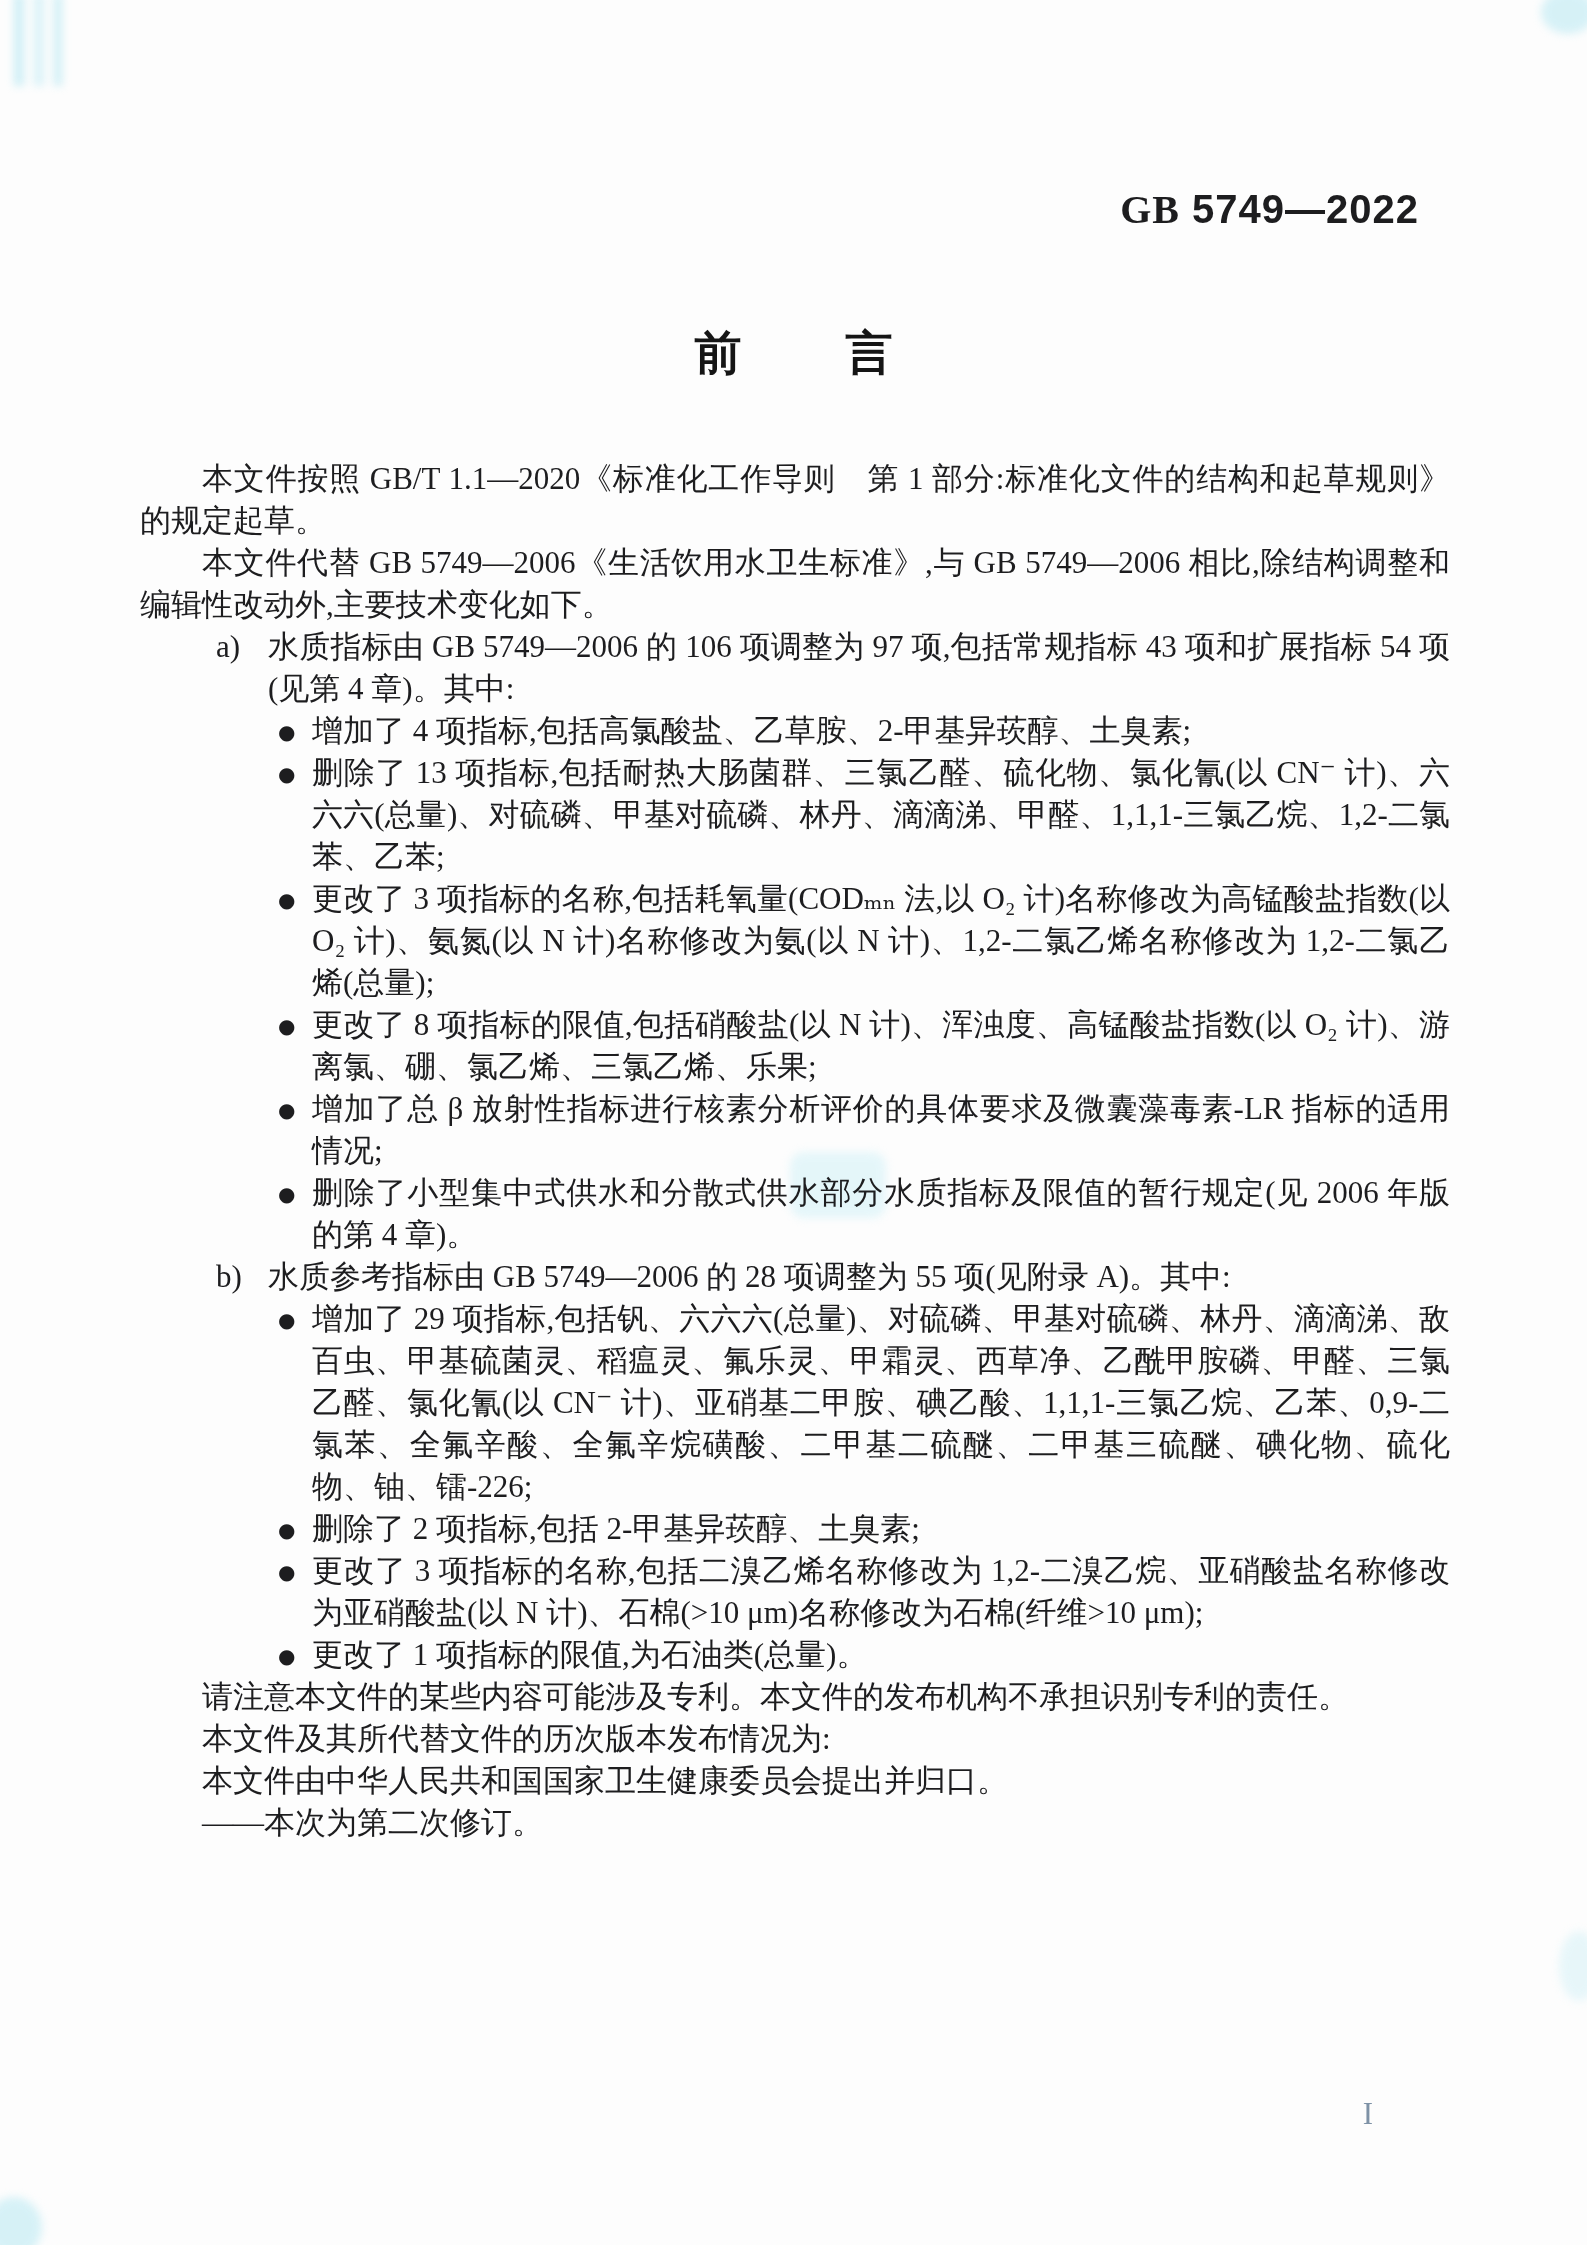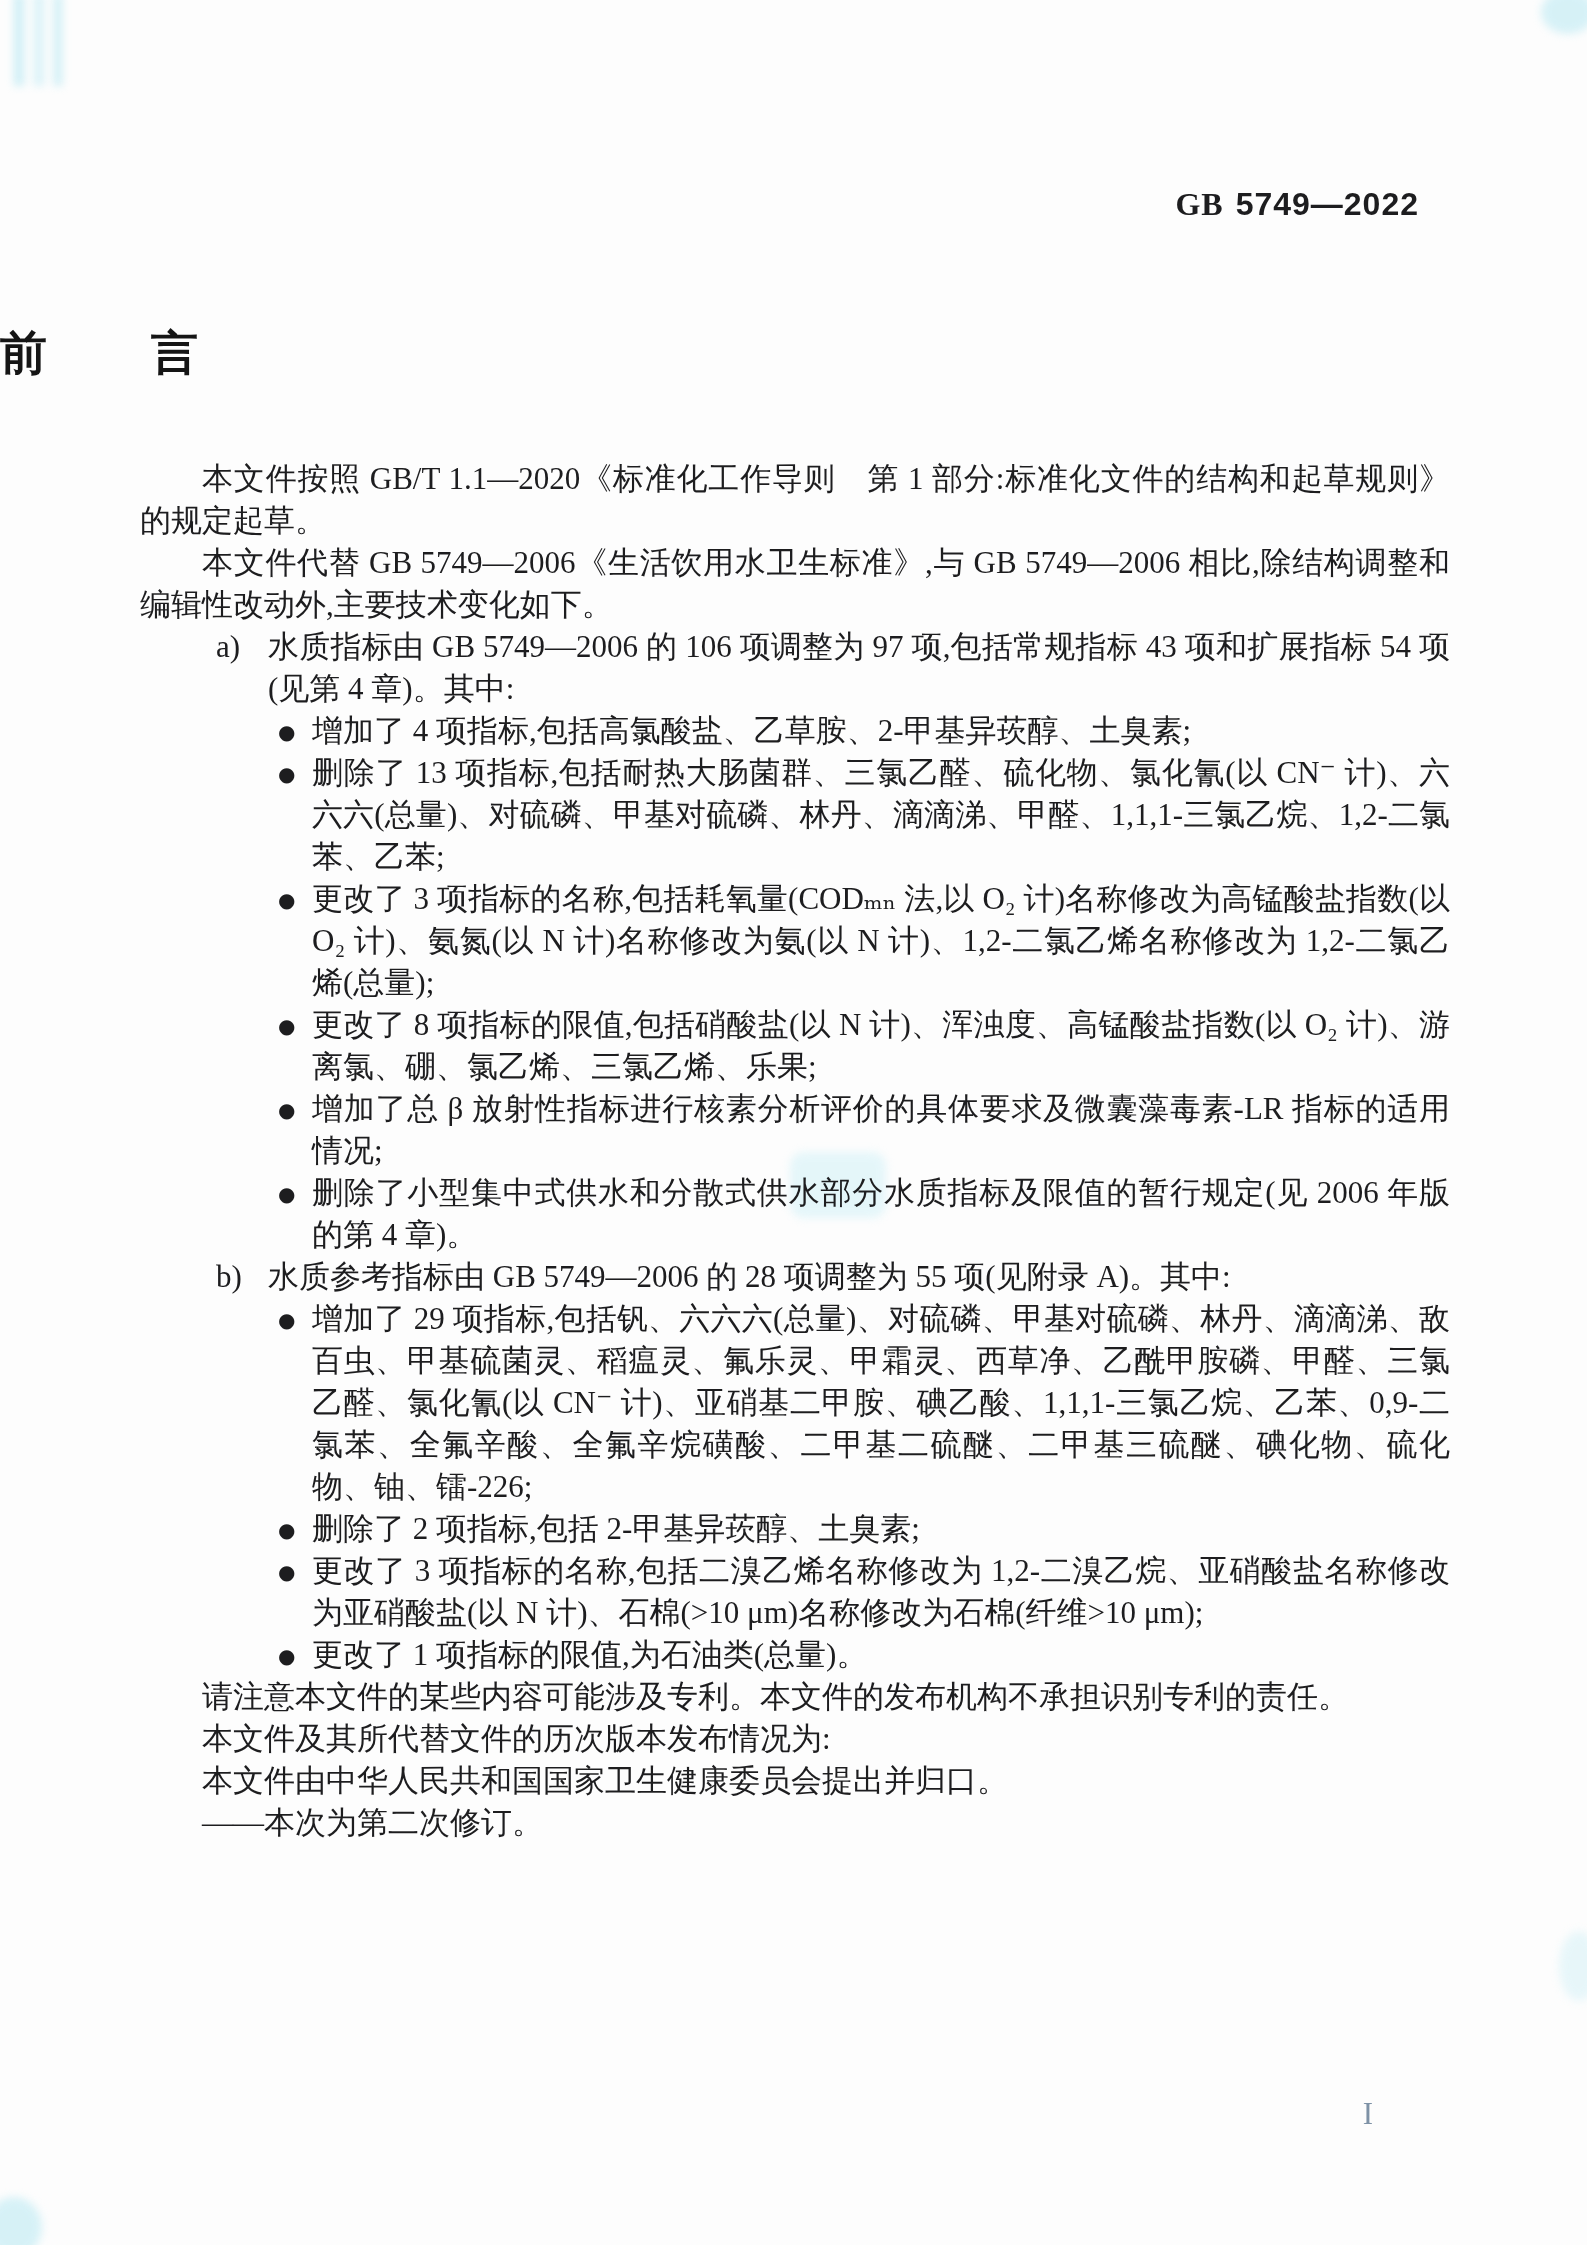--- a/index.html
+++ b/index.html
@@ -9,30 +9,30 @@
     position: relative;
     font-family: "Liberation Serif", "DejaVu Serif", serif;
     color: #1d1d1f;
     overflow: hidden;
   }
   .page { position: absolute; inset: 0; }
 
   
   .std-code {
     position: absolute; top: 186px; right: 168px;
-    font-size: 32px; font-weight: bold; letter-spacing: 1px;
+    font-size: 40px; font-weight: bold; letter-spacing: 1px;
     white-space: nowrap;
   }
   .std-code .prefix { font-family: "Liberation Serif", serif; margin-right: 12px; }
   .std-code .number { font-family: "Liberation Sans", "DejaVu Sans", sans-serif; font-weight: 700; }
 
   
   .doc-title {
     position: absolute; top: 322px; left: 0; width: 100%;
-    display: flex; 
+    display: flex; justify-content: center;
     font-family: "Liberation Sans", "DejaVu Sans", sans-serif;
     font-size: 47px; font-weight: bold; color: #151515;
   }
   .doc-title .spread { letter-spacing: 104px; margin-right: -104px; }
 
   
   .content {
     position: absolute; top: 458px; left: 140px; width: 1310px;
     font-size: 31px; line-height: 42px;
     text-align: justify;

